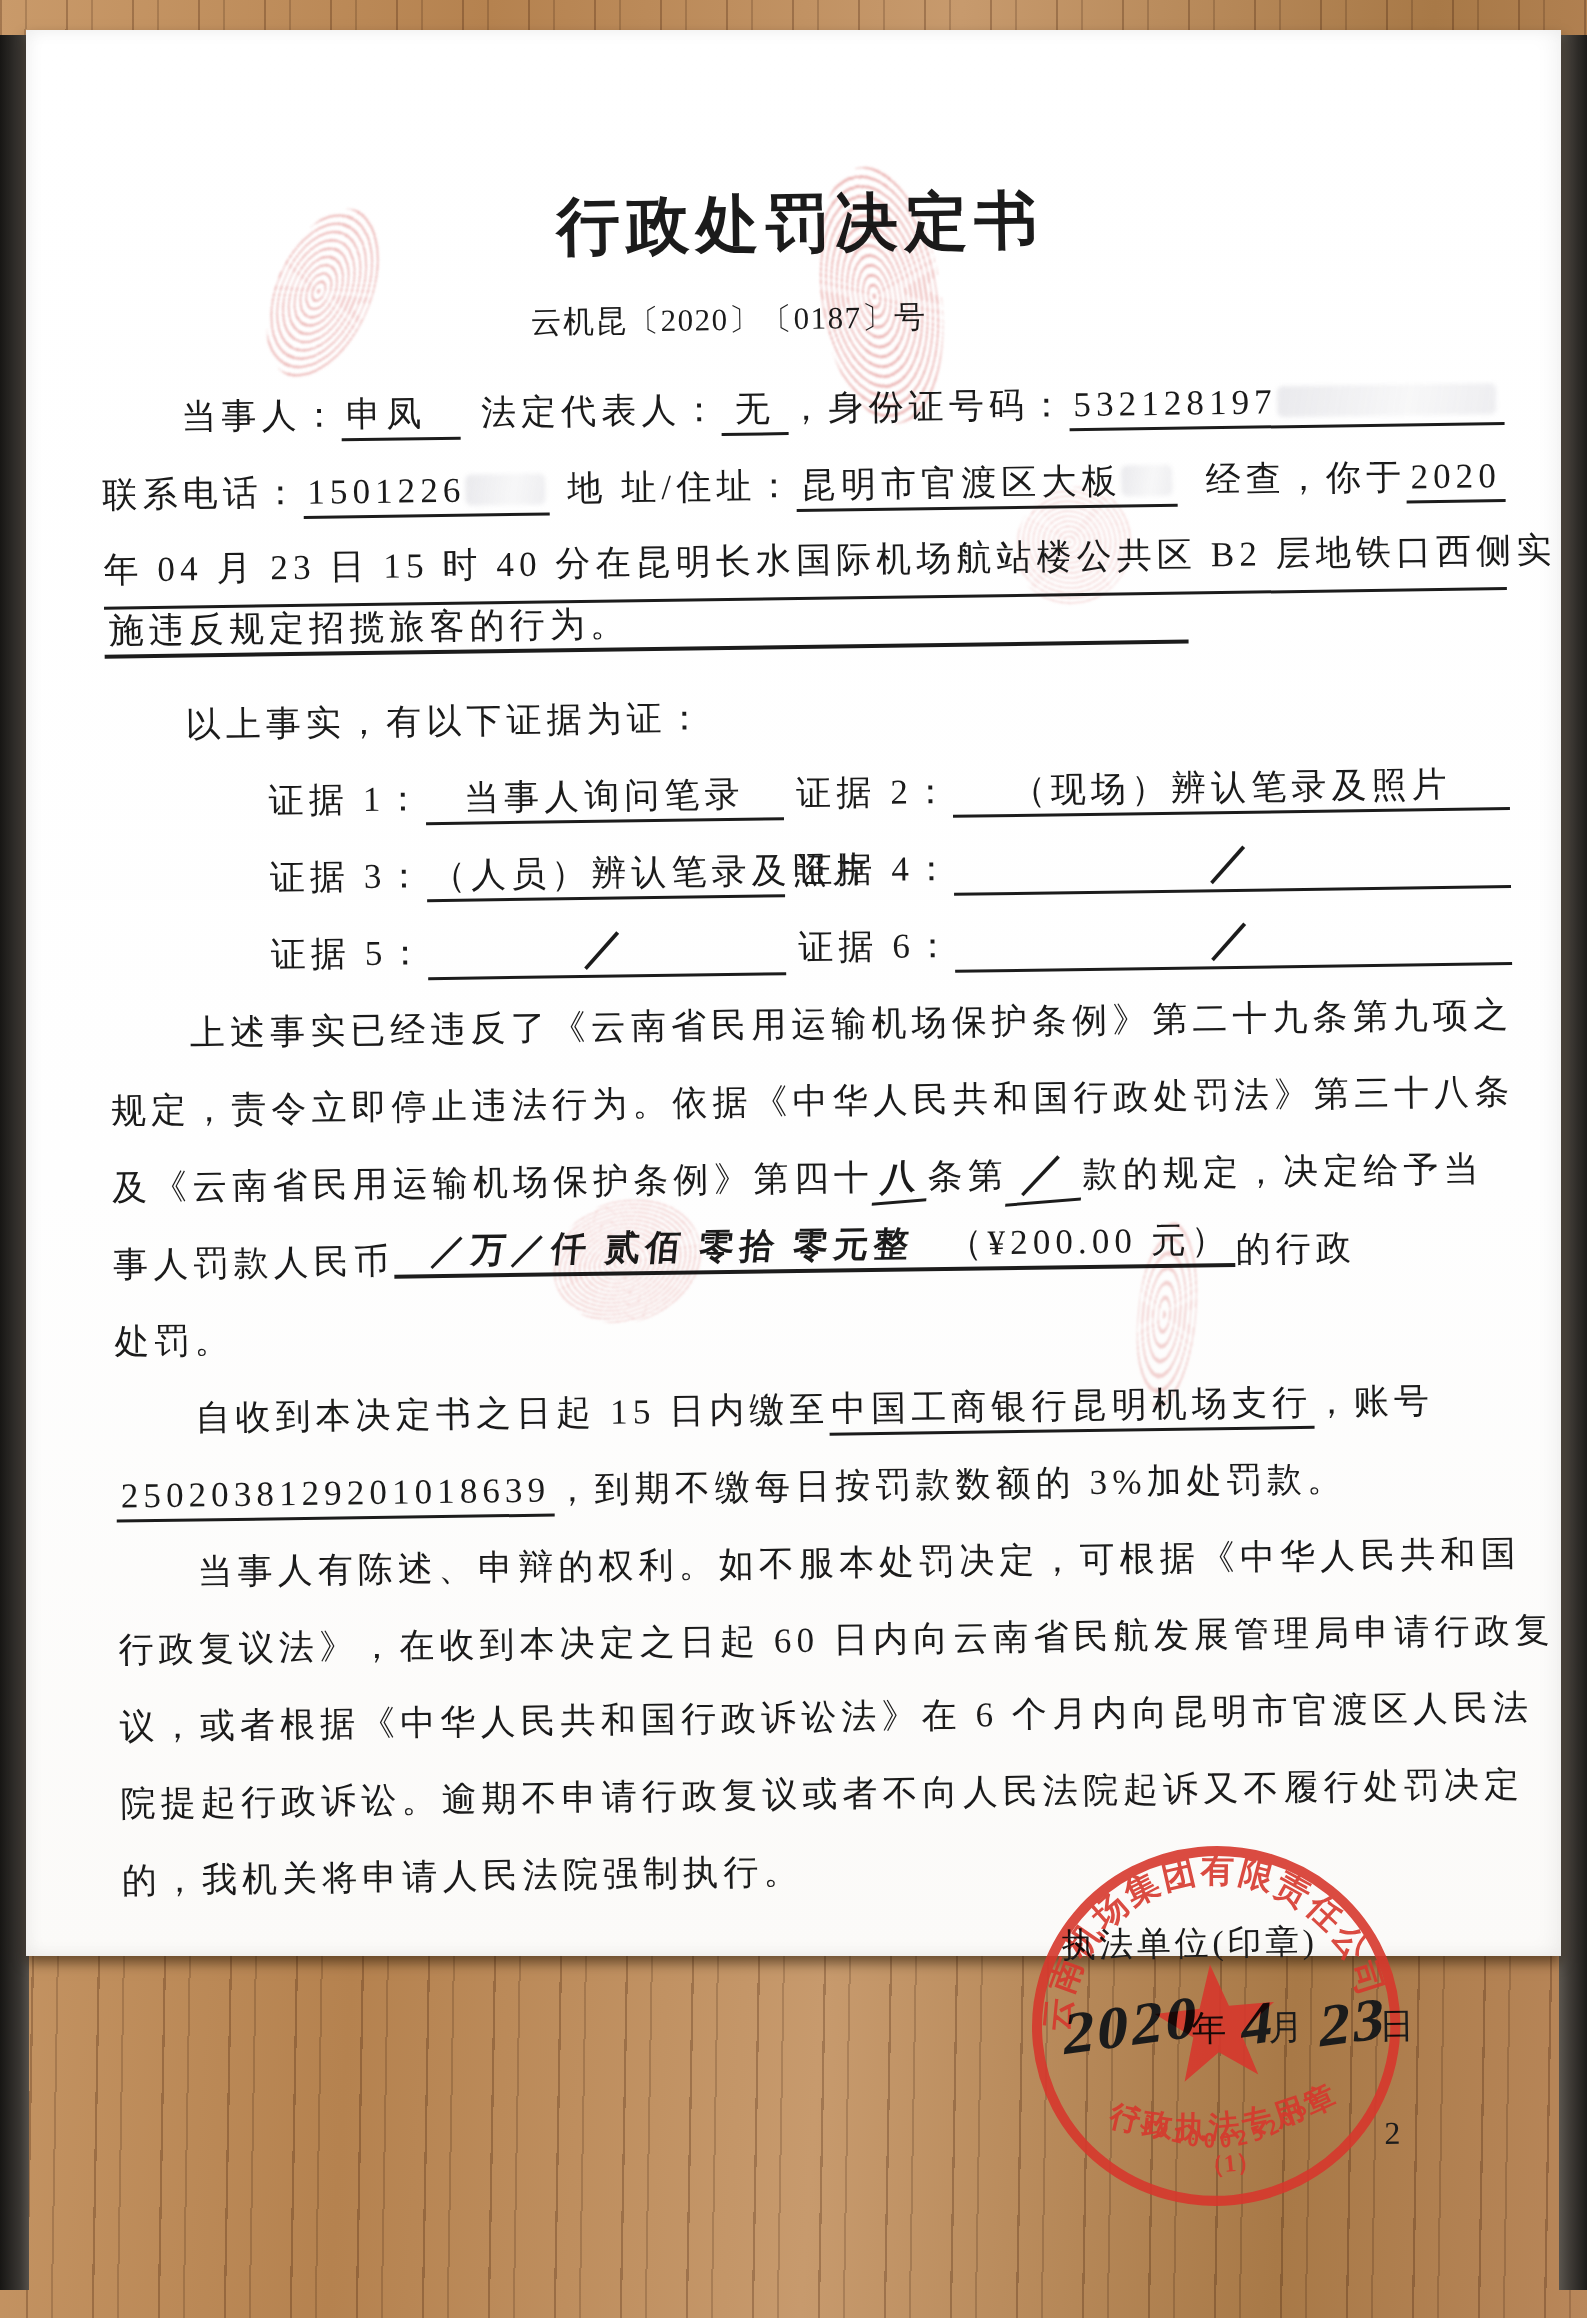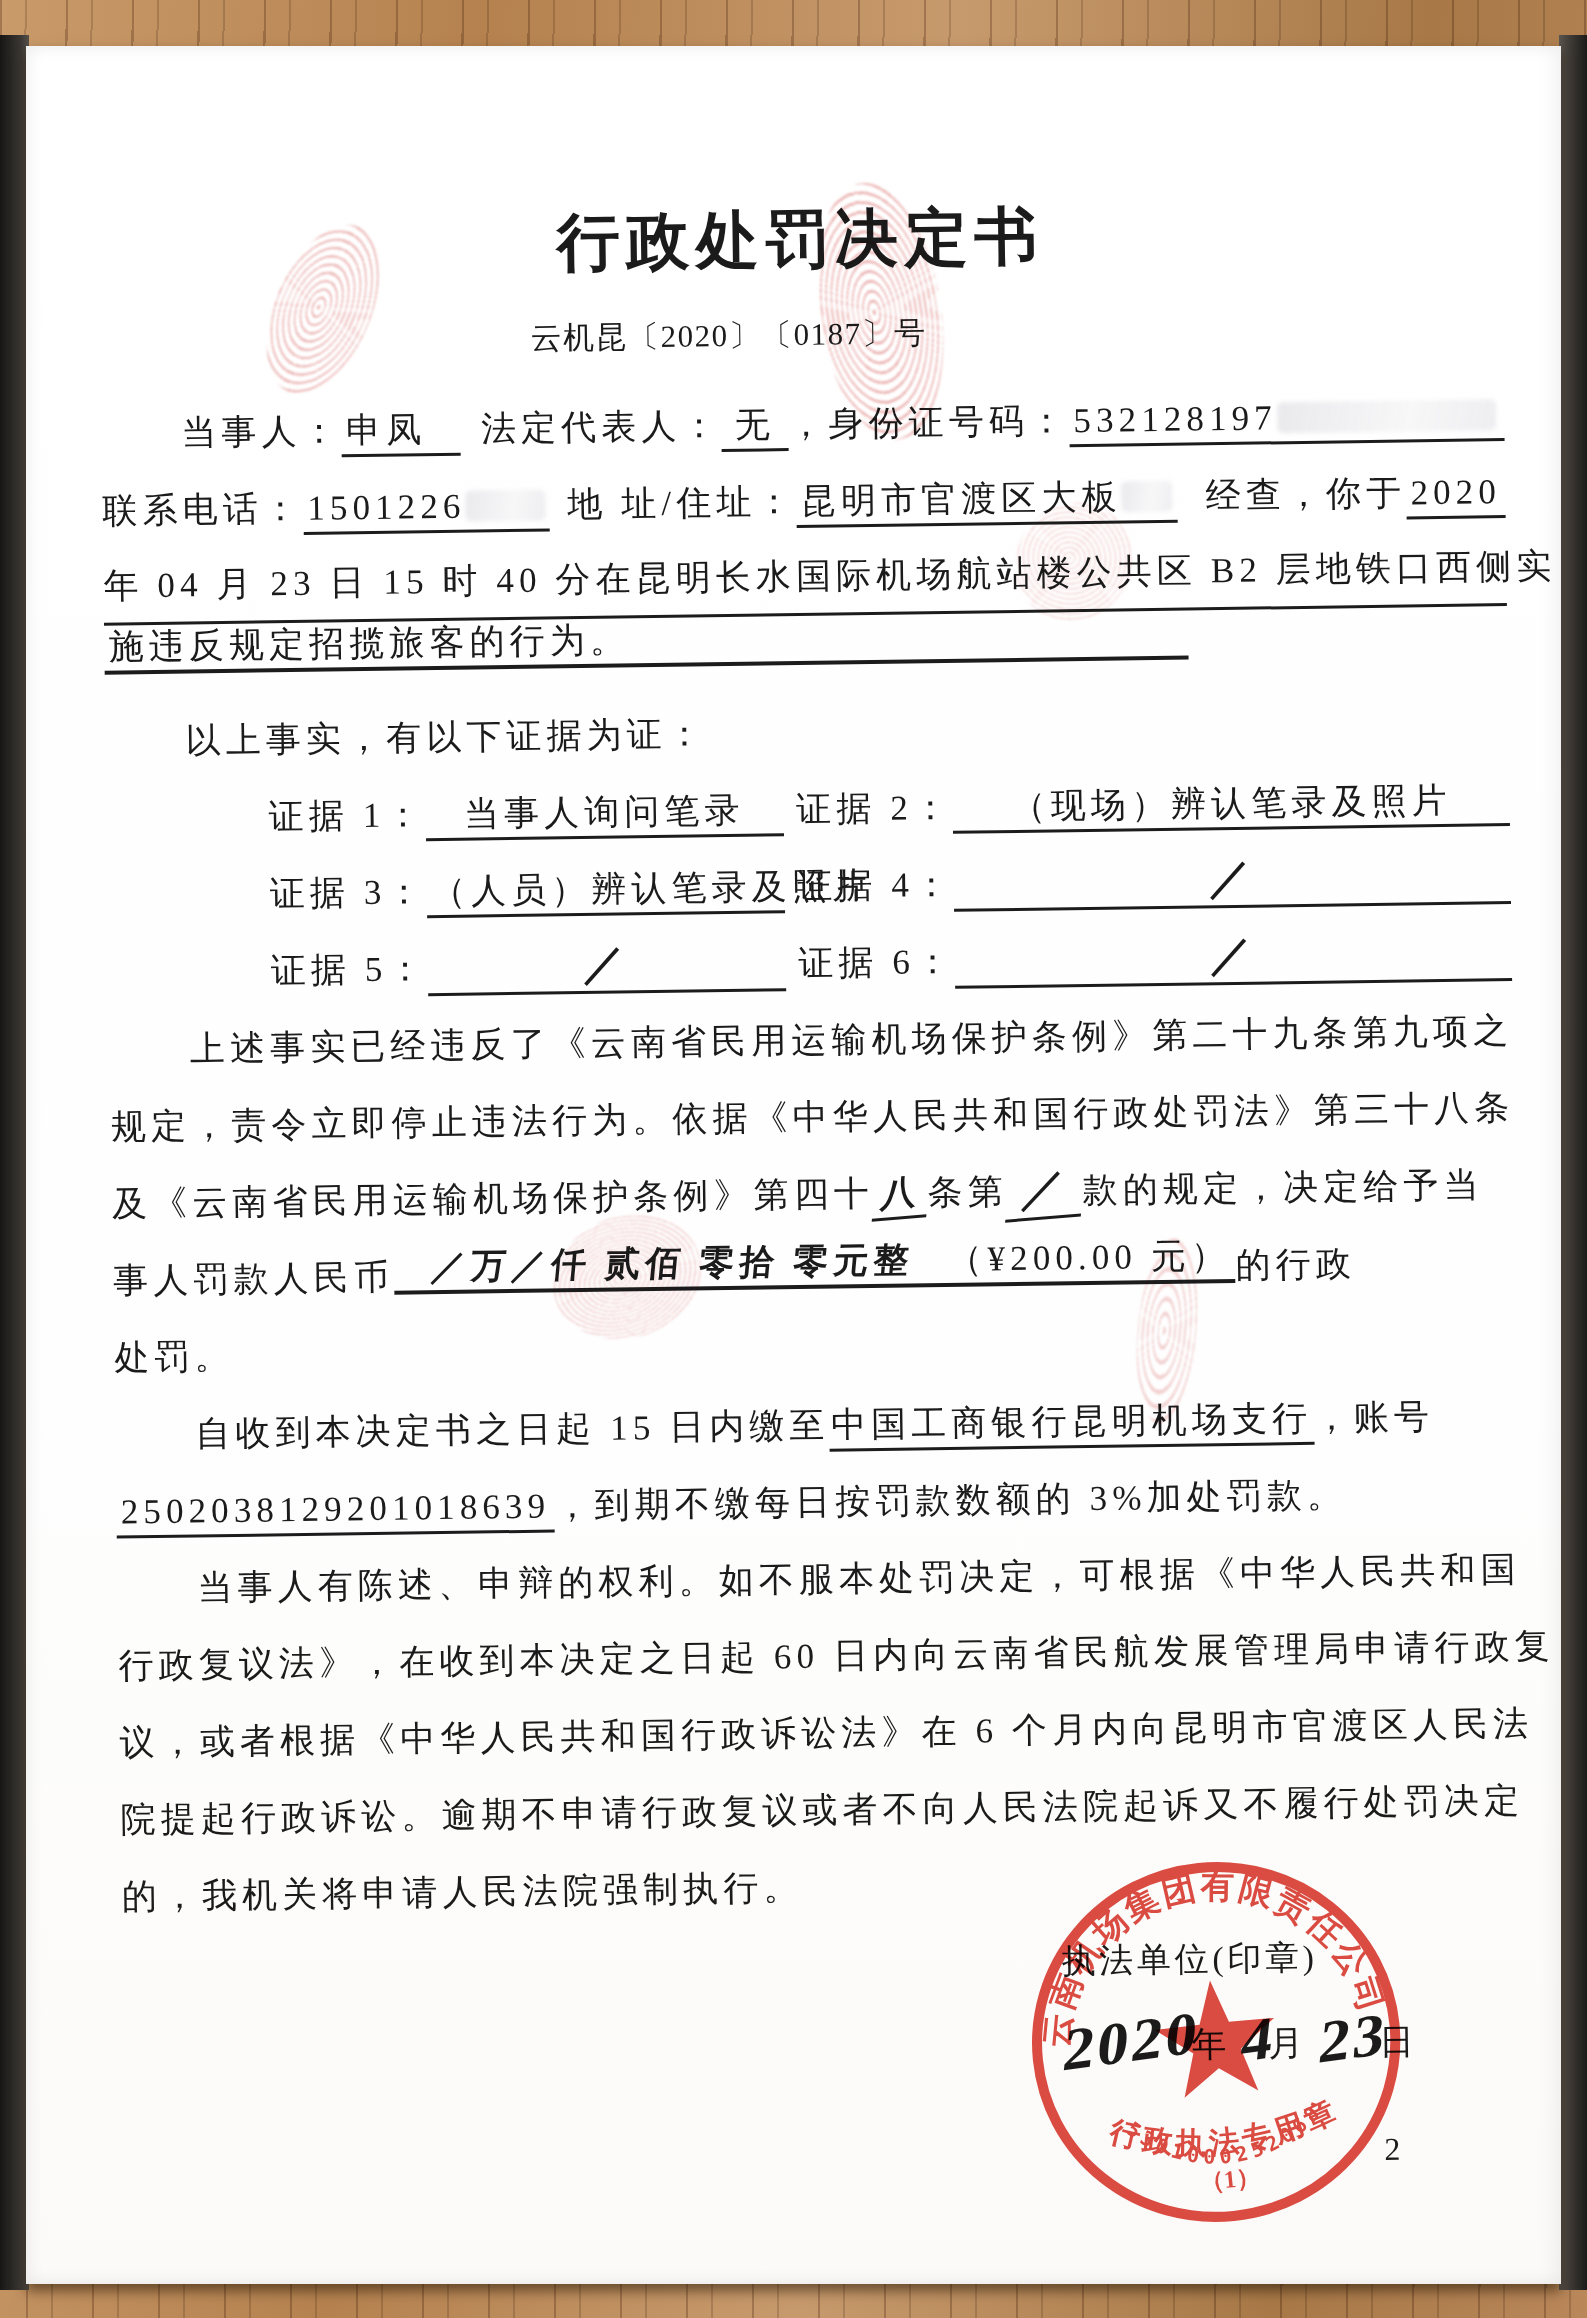--- a/index.html
+++ b/index.html
@@ -8,21 +8,21 @@
     background:linear-gradient(94deg,#c99a6a,#b5824f 28%,#c79a6d 55%,#a87947 82%,#b9875a);
     font-family:"Liberation Serif","DejaVu Serif",serif;color:#1b1b1b;
   }
   .wood-grain{position:absolute;inset:0;
     background:repeating-linear-gradient(91deg,rgba(85,48,18,.28) 0 2.2px,transparent 2.2px 25px,rgba(60,32,10,.18) 25px 27px,transparent 27px 66px);
     mix-blend-mode:multiply;}
   .edge{position:absolute;top:35px;bottom:29px;width:29px;z-index:1;}
   .edge.left{left:0;background:linear-gradient(to right,#171614,#3a3733 70%,#55504a);}
   .edge.right{right:0;background:linear-gradient(to left,#1a1917,#413d38 65%,#5a554e);}
   .paper{
-    position:absolute;left:26px;top:46px;width:1535px;height:2238px;z-index:2;
+    position:absolute;left:26px;top:30px;width:1535px;height:1926px;z-index:2;
     background:linear-gradient(180deg,#ffffff 0%,#fefefe 60%,#fbfaf8 100%);
     box-shadow:0 7.3px 11.7px rgba(35,20,6,.55),inset -7.3px 0 19px rgba(0,0,0,.05),inset 5.8px 0 14.6px rgba(0,0,0,.04);
   }
   .content{position:absolute;inset:0;transform:rotate(-0.8deg);transform-origin:50% 0;}
   .text-col{margin:0 62px 0 70px;position:relative;}
   .title-line{margin-top:139px;height:110px;line-height:110px;font-size:63px;font-weight:700;
     text-align:center;letter-spacing:6.6px;}
   .docnum-line{height:79px;line-height:79px;font-size:31px;letter-spacing:1.5px;text-align:center;
     transform:translateX(-73px);margin-bottom:11.7px;}
   .line{height:77px;line-height:77px;font-size:35px;letter-spacing:5.1px;white-space:nowrap;}

